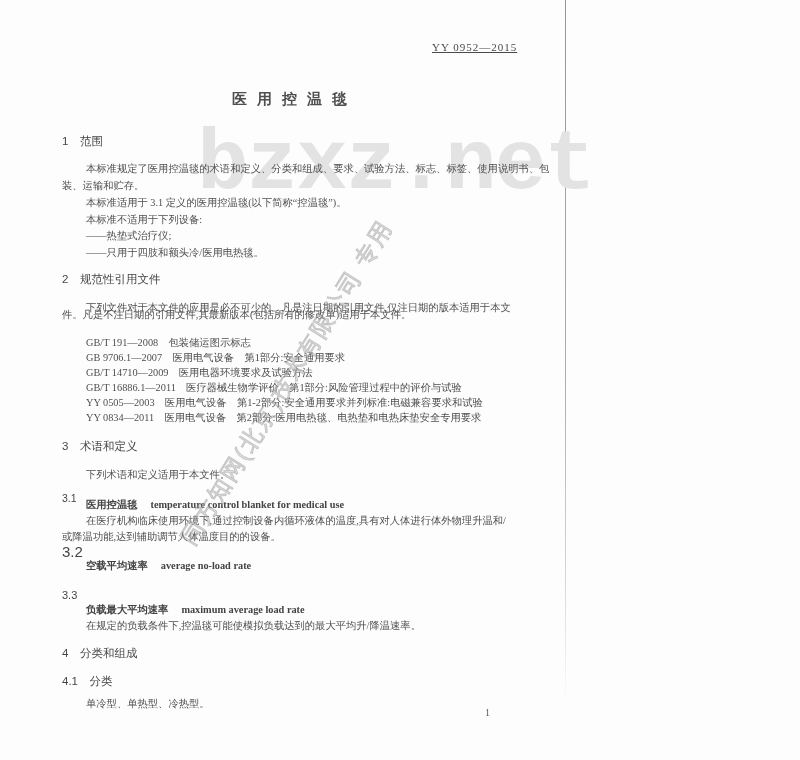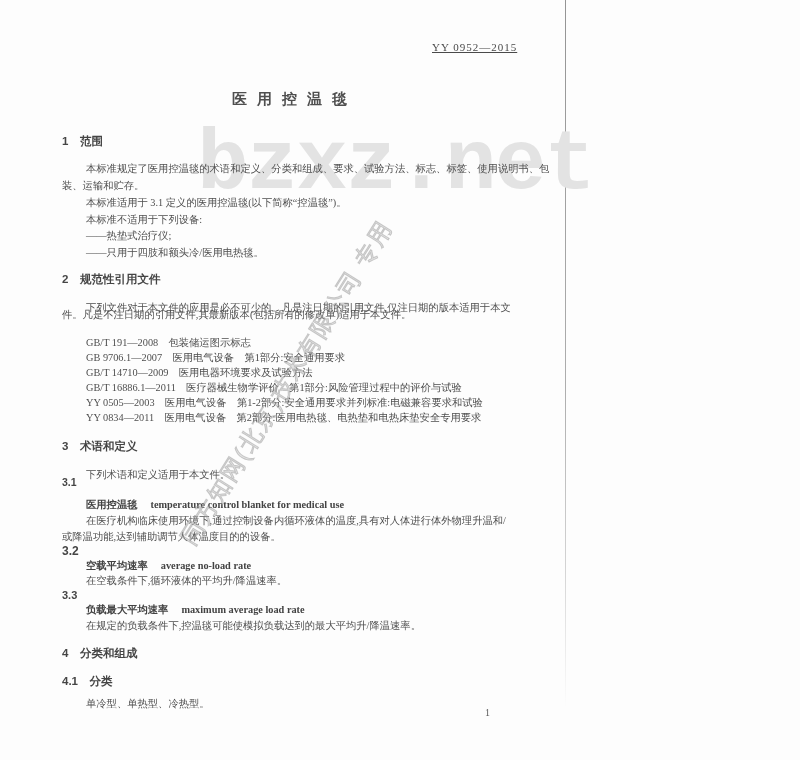--- a/index.html
+++ b/index.html
@@ -50,21 +50,21 @@
     color:#4f4f4f;z-index:2;white-space:nowrap;
   }
   .ln{
     position:absolute;left:62px;
     font-size:10.3px;line-height:13px;
     white-space:nowrap;z-index:2;color:#4e4e4e;
   }
   .ind{left:86px;}
   .hd{
     font-family:"Liberation Sans", sans-serif;
-    font-weight:bold;font-size:11.5px;color:#454545;
+    font-weight:normal;font-size:11.5px;color:#454545;
   }
   .term{font-weight:bold;color:#434343;}
   .term-zh{font-family:"Liberation Sans", sans-serif;}
   .term-gap{display:inline-block;width:13px;}
   .term-en{font-family:"Liberation Serif", serif;text-align:center;}
   .pagenum{
     position:absolute;left:485px;top:707px;
     font-size:10px;color:#5a5a5a;z-index:2;
   }
 </style>
@@ -95,28 +95,27 @@
   <div class="ln ind" style="top:336px">GB/T 191—2008　包装储运图示标志</div>
   <div class="ln ind" style="top:351px">GB 9706.1—2007　医用电气设备　第1部分:安全通用要求</div>
   <div class="ln ind" style="top:366px">GB/T 14710—2009　医用电器环境要求及试验方法</div>
   <div class="ln ind" style="top:381px">GB/T 16886.1—2011　医疗器械生物学评价　第1部分:风险管理过程中的评价与试验</div>
   <div class="ln ind" style="top:396px">YY 0505—2003　医用电气设备　第1-2部分:安全通用要求并列标准:电磁兼容要求和试验</div>
   <div class="ln ind" style="top:411px">YY 0834—2011　医用电气设备　第2部分:医用电热毯、电热垫和电热床垫安全专用要求</div>
 
   <div class="ln hd" style="top:440px">3　术语和定义</div>
   <div class="ln ind" style="top:468px">下列术语和定义适用于本文件。</div>
 
-  <div class="ln hd" style="top:476px;font-size:10.5px">3.1</div>
+  <div class="ln hd" style="top:492px;font-size:10.5px">3.1</div>
   <div class="ln ind term" style="top:498px"><span class="term-zh">医用控温毯</span><span class="term-gap"></span><span class="term-en">temperature control blanket for medical use</span></div>
   <div class="ln ind" style="top:514px">在医疗机构临床使用环境下,通过控制设备内循环液体的温度,具有对人体进行体外物理升温和/</div>
   <div class="ln" style="top:530px">或降温功能,达到辅助调节人体温度目的的设备。</div>
 
-  <div class="ln hd" style="top:545px;font-size:12px">3.2</div>
+  <div class="ln hd" style="top:545px;font-size:15px">3.2</div>
   <div class="ln ind term" style="top:559px"><span class="term-zh">空载平均速率</span><span class="term-gap"></span><span class="term-en">average no-load rate</span></div>
-  <div class="ln ind" style="top:574px">在空载条件下,循环液体的平均升/降温速率。</div>
 
   <div class="ln hd" style="top:589px;font-size:11px">3.3</div>
   <div class="ln ind term" style="top:603px"><span class="term-zh">负载最大平均速率</span><span class="term-gap"></span><span class="term-en">maximum average load rate</span></div>
   <div class="ln ind" style="top:619px">在规定的负载条件下,控温毯可能使模拟负载达到的最大平均升/降温速率。</div>
 
   <div class="ln hd" style="top:647px">4　分类和组成</div>
   <div class="ln hd" style="top:675px">4.1　分类</div>
   <div class="ln ind" style="top:697px">单冷型、单热型、冷热型。</div>
 
   <div class="pagenum">1</div>

